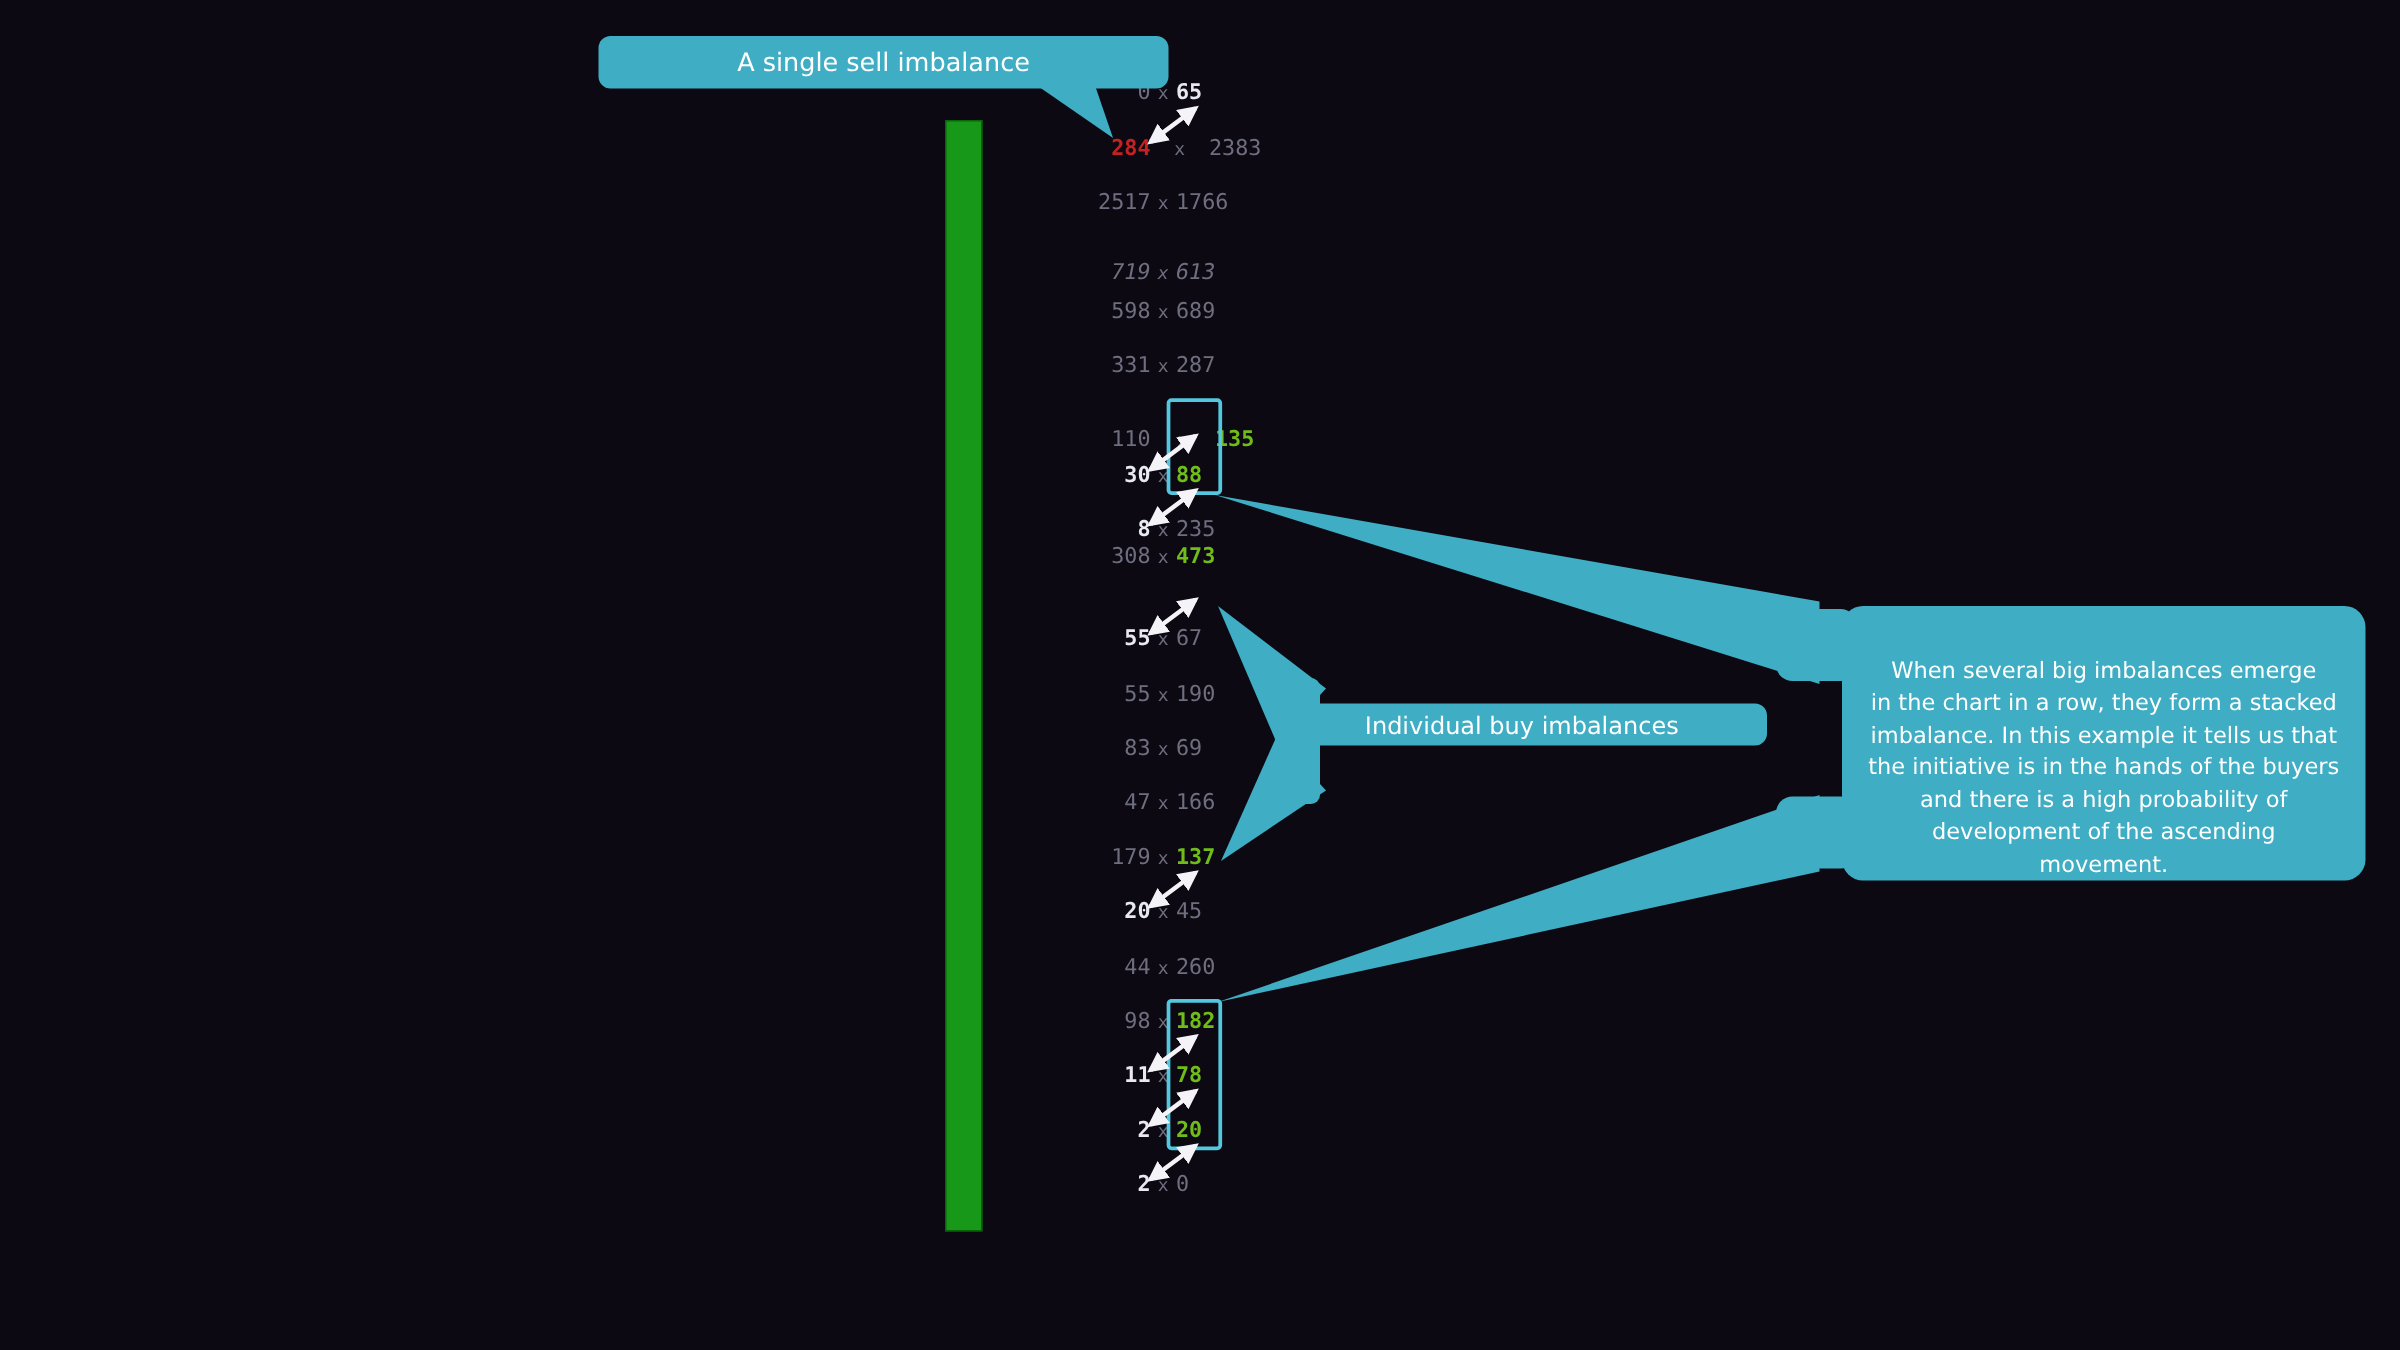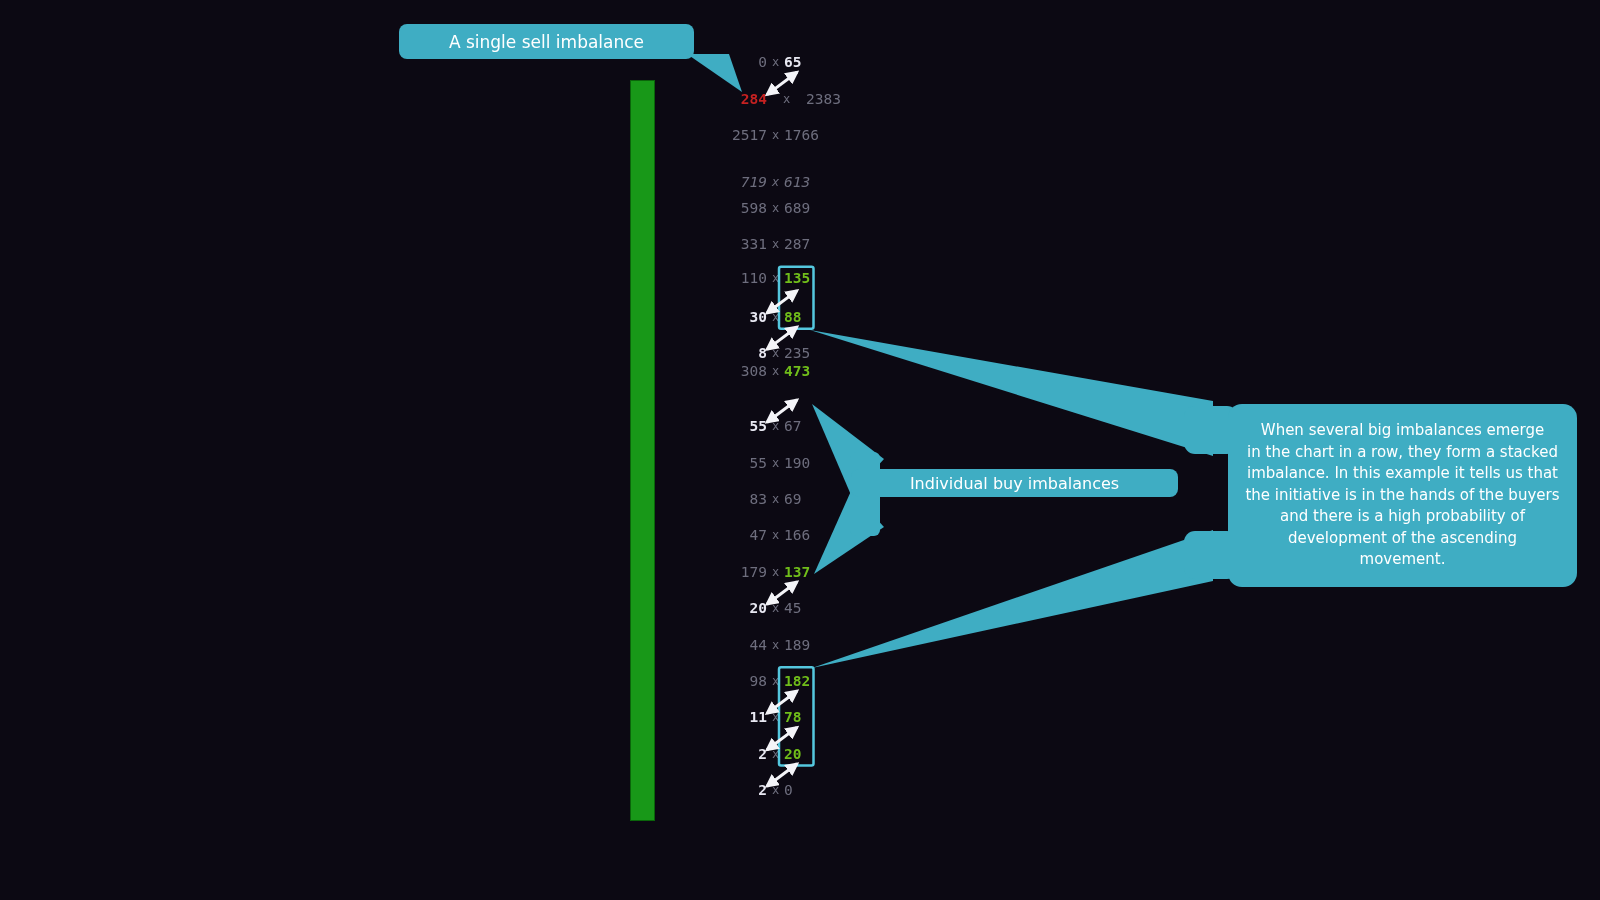--- a/index.html
+++ b/index.html
@@ -36,25 +36,25 @@
   
   svg#overlay{position:absolute;left:0;top:0;pointer-events:none;}
   .teal{fill:var(--teal,#3fadc3);}
 
   
   .callout{
     position:absolute;background:var(--teal,#3fadc3);color:#ffffff;
     display:flex;align-items:center;justify-content:center;
     z-index:3;
   }
-  .callout-sell{left:399px;top:24px;width:295px;height:35px;border-radius:8px;font-size:17px;}
+  .callout-sell{left:399px;top:24px;width:380px;height:35px;border-radius:8px;font-size:17px;}
   .callout-buy{left:851px;top:469px;width:327px;height:28px;border-radius:8px;font-size:16px;}
   .callout-stacked{
     left:1228px;top:404px;width:349px;height:183px;border-radius:14px;
-    font-size:15px;line-height:21.5px;text-align:center;
+    font-size:15px;line-height:21.5px;text-align:center;align-items:flex-end;
   }
   .callout-stacked span{white-space:pre-line;display:block;width:330px;}
 </style>
 </head>
 <body style="--bg: #0c0913; --candle: #189818; --teal: #3fadc3; --muted: #6e6e7e; --hi: #e8e8f2; --sell: #c62121; --buy: #70bd1a;">
 
 <div class="stage">
 
   <div class="candle"></div>
 
@@ -82,21 +82,21 @@
       <div class="frow" style="top: 189.6px;">
         <span class="bid c-muted">598</span>
         <span class="sep">x</span>
         <span class="ask c-muted">689</span>
       </div>
       <div class="frow" style="top: 226px;">
         <span class="bid c-muted">331</span>
         <span class="sep">x</span>
         <span class="ask c-muted">287</span>
       </div>
-      <div class="frow" style="top: 260px;">
+      <div class="frow" style="top: 275px; gap: 13px;">
         <span class="bid c-muted">110</span>
         <span class="sep">x</span>
         <span class="ask c-buy">135</span>
       </div>
       <div class="frow" style="top: 298.8px;">
         <span class="bid c-hi">30</span>
         <span class="sep">x</span>
         <span class="ask c-buy">88</span>
       </div>
       <div class="frow" style="top: 335.2px;">
@@ -135,21 +135,21 @@
         <span class="ask c-buy">137</span>
       </div>
       <div class="frow" style="top: 590px;">
         <span class="bid c-hi">20</span>
         <span class="sep">x</span>
         <span class="ask c-muted">45</span>
       </div>
       <div class="frow" style="top: 626.4px;">
         <span class="bid c-muted">44</span>
         <span class="sep">x</span>
-        <span class="ask c-muted">189</span>
+        <span class="ask c-muted">260</span>
       </div>
       <div class="frow" style="top: 662.8px;">
         <span class="bid c-muted">98</span>
         <span class="sep">x</span>
         <span class="ask c-buy">182</span>
       </div>
       <div class="frow" style="top: 699.2px;">
         <span class="bid c-hi">11</span>
         <span class="sep">x</span>
         <span class="ask c-buy">78</span>

